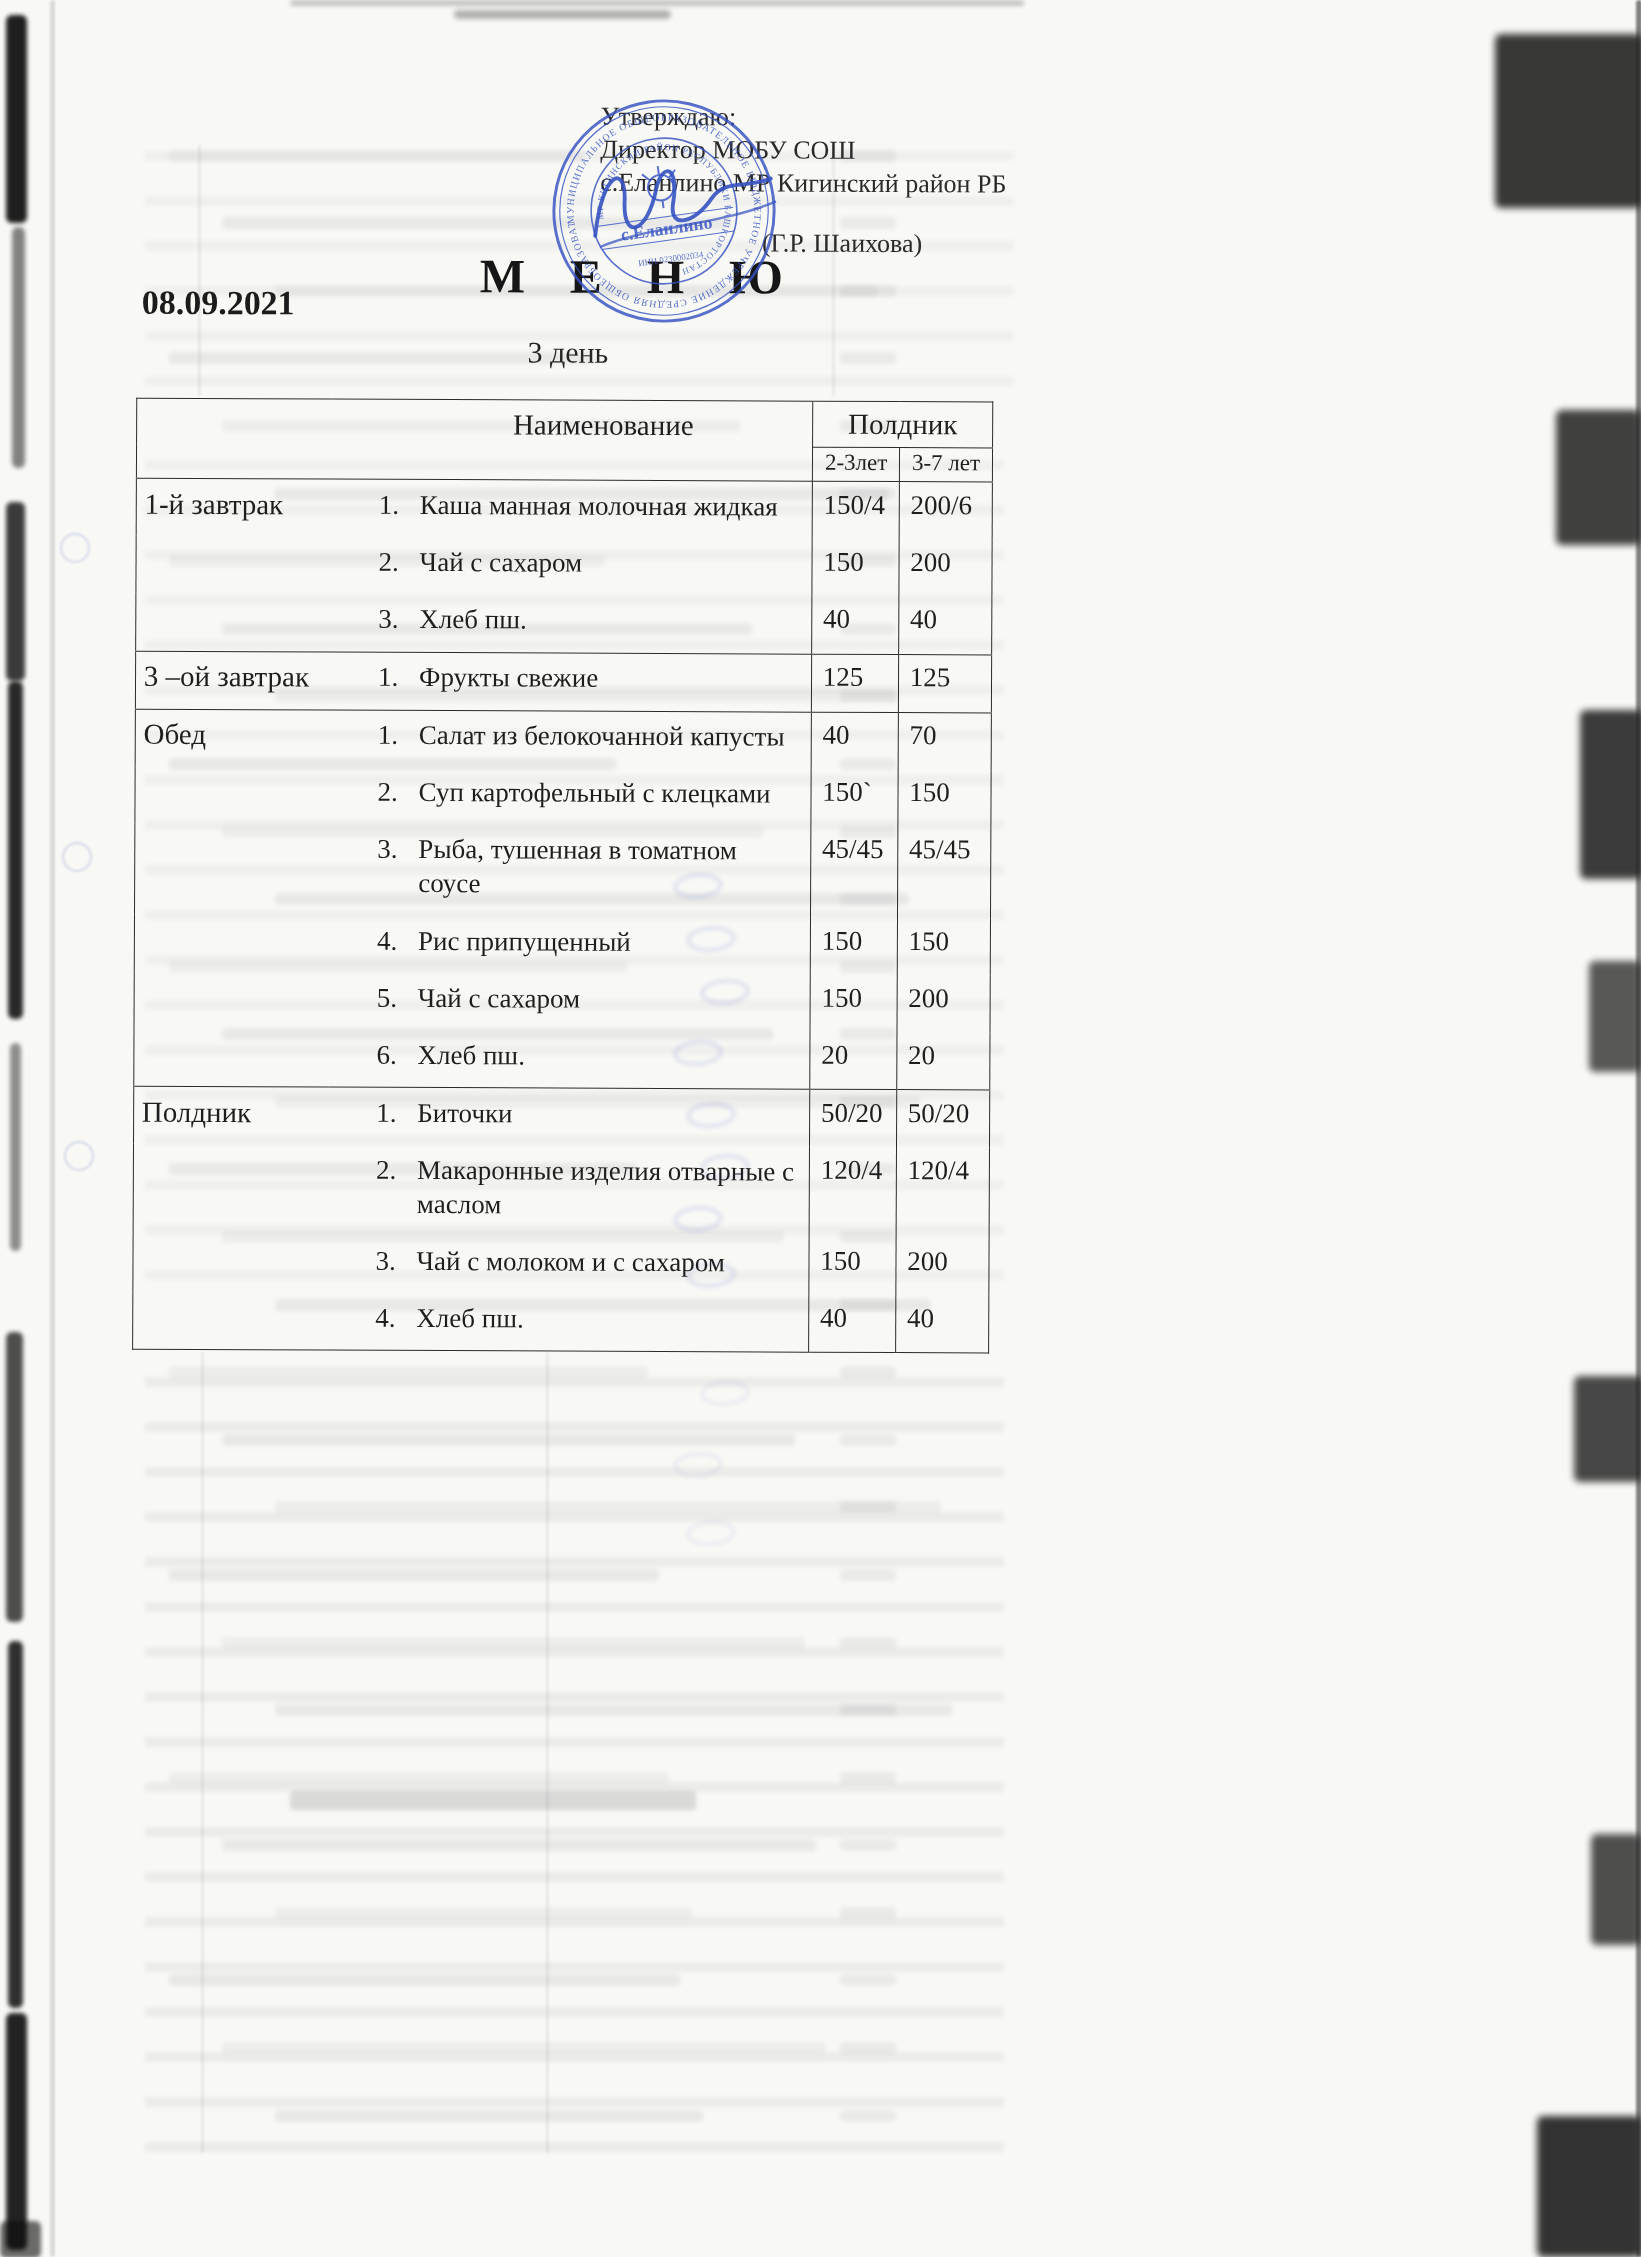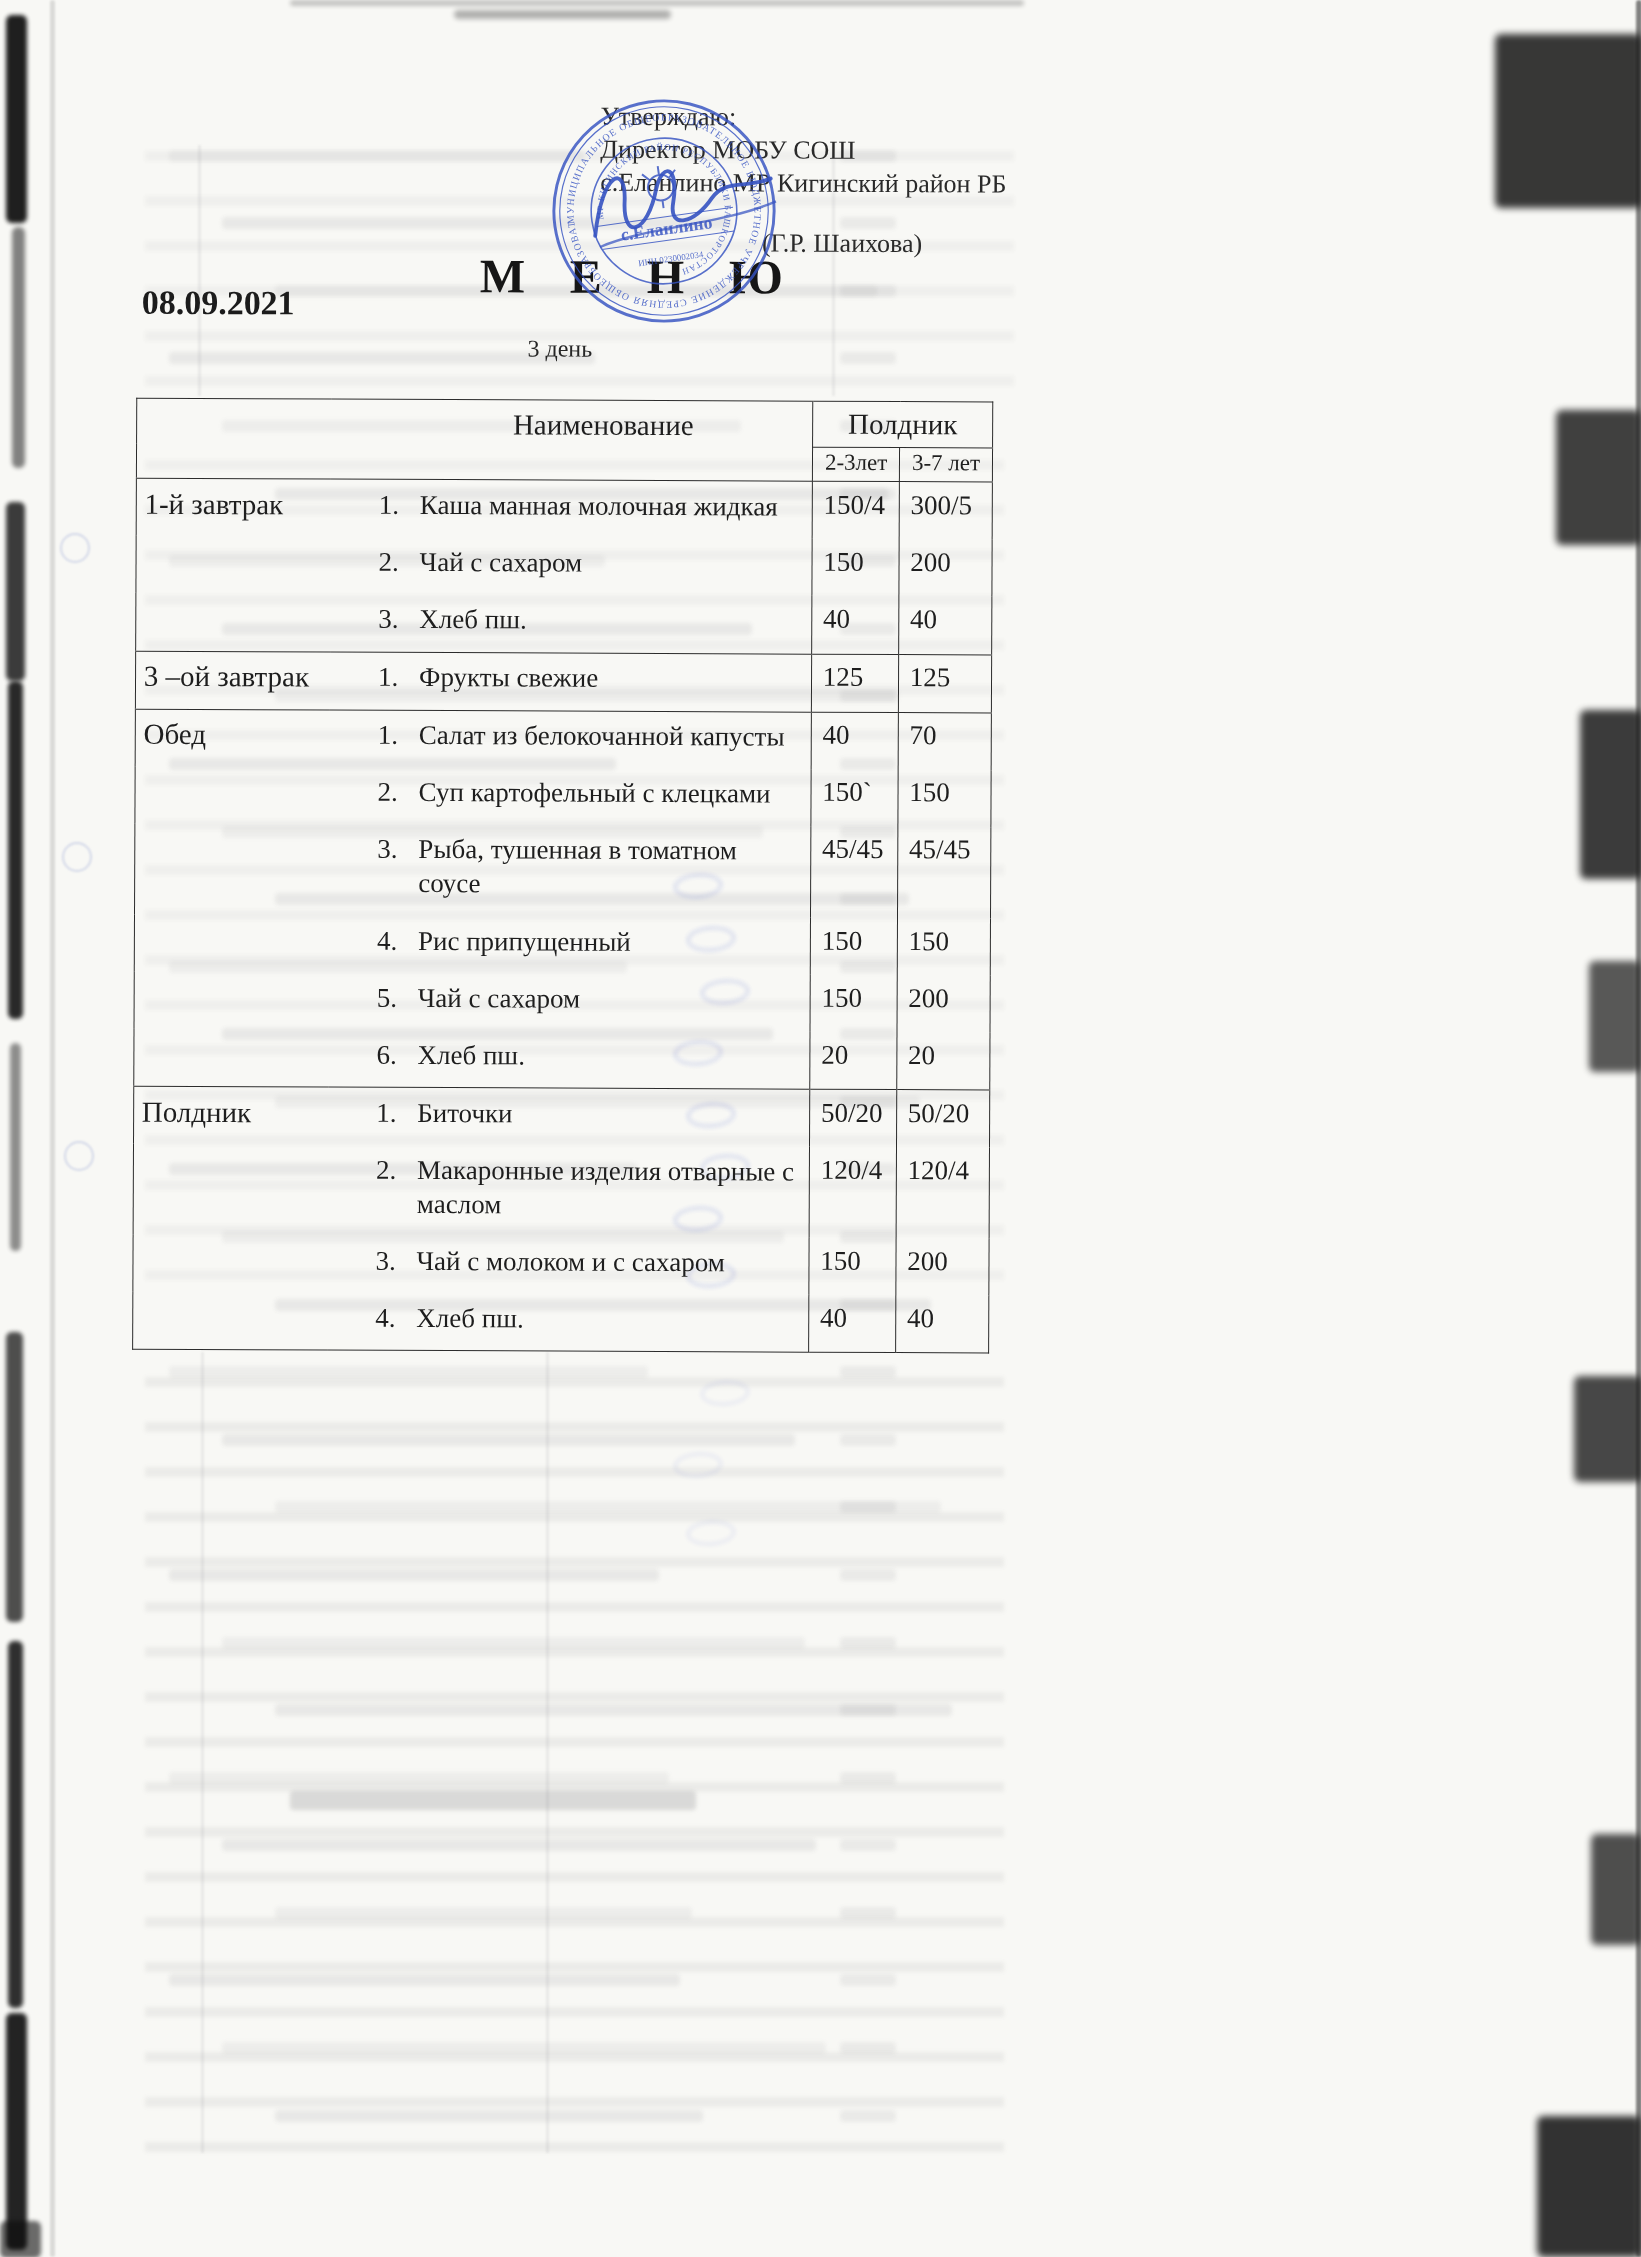--- a/index.html
+++ b/index.html
@@ -9,21 +9,21 @@
     background-color:#f8f8f5;
     font-family:"Liberation Serif","DejaVu Serif",serif;
     color:#222;
   }
   .content{position:absolute;inset:0;transform:rotate(0.25deg);transform-origin:40% 0;z-index:3;}
   
   .approval{position:absolute;left:601px;top:100px;font-size:26px;line-height:33px;color:#2a2a2a;}
   .approval .l4{margin-left:162px;margin-top:27px;}
   .menu-title{position:absolute;left:481px;top:249px;font-size:48px;font-weight:bold;letter-spacing:16.4px;color:#161616;}
   .menu-date{position:absolute;left:143px;top:286px;font-size:34px;font-weight:bold;color:#1c1c1c;}
-  .menu-day{position:absolute;left:529px;top:336px;font-size:24px;color:#262626;}
+  .menu-day{position:absolute;left:529px;top:336px;font-size:30px;color:#262626;}
   
   .stamp{position:absolute;left:546px;top:93px;z-index:4;opacity:.82;transform:rotate(-8deg);color:var(--stamp-color,#3653c2);}
   .signature{position:absolute;left:575px;top:141px;z-index:5;opacity:.9;transform:rotate(-6deg);color:var(--stamp-color,#3653c2);}
   
   table.menu{
     position:absolute;left:138px;top:400px;width:857px;
     border-collapse:collapse;border:1.9px solid #2c2c2c;
     font-size:27px;color:#1e1e1e;background:transparent;
   }
   table.menu th,table.menu td{vertical-align:top;font-weight:normal;}
@@ -188,21 +188,21 @@
           <th class="h-age a2">3-7 лет</th>
         </tr>
       </thead>
       <tbody>
           <tr class="section-start">
       <td class="c-label" rowspan="3">1-й завтрак</td>
             <td class="c-items">
         <span class="num">1.</span><span class="nm">Каша манная молочная жидкая</span>
       </td>
       <td class="c-g1">150/4</td>
-      <td class="c-g2">300/5</td>
+      <td class="c-g2">200/6</td>
     </tr>
           <tr>
       <td class="c-items">
         <span class="num">2.</span><span class="nm">Чай с сахаром</span>
       </td>
       <td class="c-g1">150</td>
       <td class="c-g2">200</td>
     </tr>
           <tr>
       <td class="c-items">

